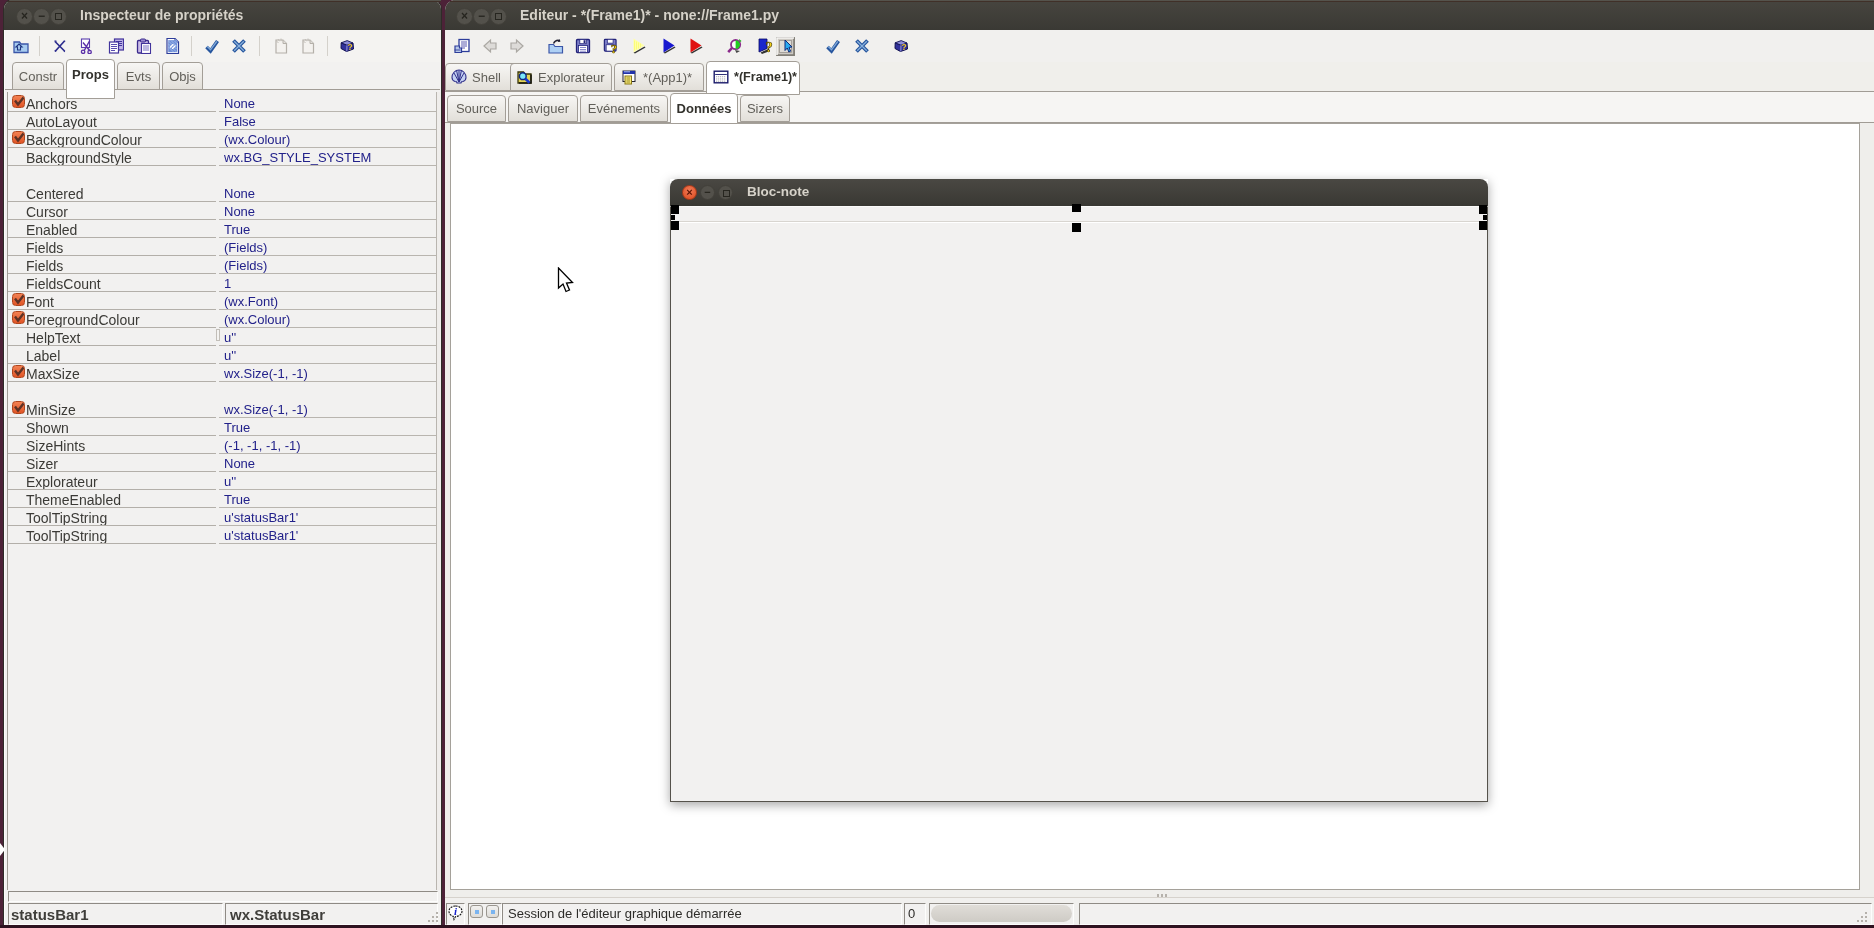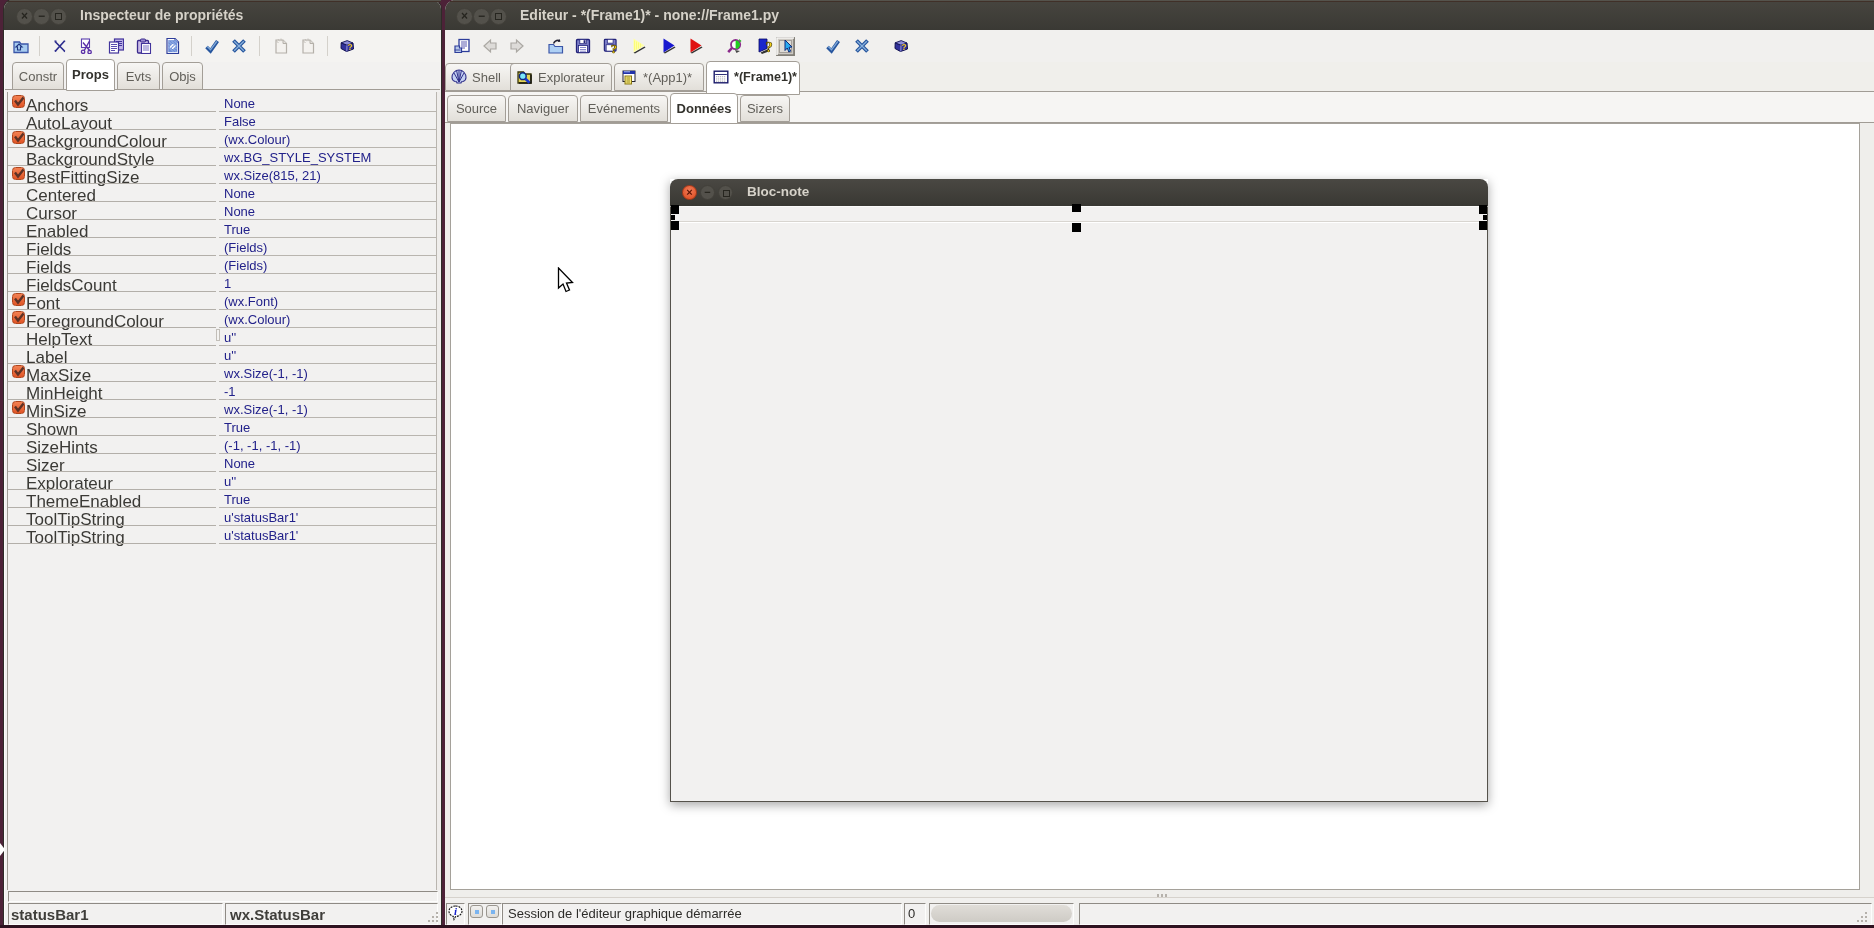--- a/index.html
+++ b/index.html
@@ -7,21 +7,21 @@
 .abs{position:absolute;}
 .titlebar{background:linear-gradient(#47453f,#3a3934);}
 .tbtn{position:absolute;top:8px;width:17px;height:17px;border-radius:50%;background:#53514b;border:1px solid #42403a;box-sizing:border-box;}
 .tbtn .gx{position:absolute;left:0;top:0;width:15px;height:15px;color:#26251f;font-size:12px;line-height:14px;text-align:center;font-weight:bold;}
 .tbtn .sq{position:absolute;left:4px;top:4px;width:5px;height:5px;border:1.5px solid #26251f;}
 .wtitle{position:absolute;top:7px;font-weight:bold;font-size:14px;color:#d6d2c9;white-space:nowrap;}
 .tab{position:absolute;box-sizing:border-box;background:linear-gradient(#f7f6f4,#e2dfd9);border:1px solid #a39e97;border-radius:4px 4px 0 0;font-size:13px;color:#615f59;text-align:center;}
 .tab.sel{background:#fff;z-index:6;font-weight:bold;color:#33322d;}
 .sep{position:absolute;top:6px;width:1px;height:20px;background:#d4d1cb;}
 .prow{position:absolute;left:5px;width:431px;height:18px;font-size:13px;}
-.pname{position:absolute;left:17px;top:2px;color:#3b3a36;font-size:17px;}
+.pname{position:absolute;left:17px;top:2px;color:#3b3a36;font-size:14px;}
 .pval{position:absolute;left:215px;top:2px;color:#22218a;}
 .pline1{position:absolute;left:-1px;top:17px;width:208px;height:1px;background:#b3afa9;}
 .pline2{position:absolute;left:210px;top:17px;width:217px;height:1px;background:#b9b5af;}
 .chk{position:absolute;left:3px;top:1px;width:13px;height:13px;border-radius:3.5px;background:linear-gradient(#f28153,#e05526);border:1px solid #b1451c;box-sizing:border-box;}
 .sunk{position:absolute;box-sizing:border-box;background:#f2f1f0;border-top:1px solid #8f8b85;border-left:1px solid #8f8b85;border-bottom:1px solid #fdfdfc;border-right:1px solid #fdfdfc;}
 .hndl{position:absolute;background:#000;}
 </style>
 </head>
 <body>
 <div class="abs" id="insp" style="left:4px;top:0;width:437px;height:925px;background:#f2f1f0;box-shadow:0 0 0 1px #2e2c28;border-radius:9px 9px 0 0;">
@@ -98,21 +98,21 @@
       </svg>
       <svg class="abs" style="left:334px;top:8px;" width="16" height="16" viewBox="0 0 16 16">
         <path d="M2 10.5 L7.5 13.5 L14.5 11 L14 5 L8 7.2 L2.2 4.8 z" fill="#31319a" stroke="#101050" stroke-width="1"></path>
         <path d="M2.2 4.8 L8 7.2 L14 5 L8.2 2.6 z" fill="#8c8cd8" stroke="#101050" stroke-width="0.9"></path>
         <path d="M8 7.2 L7.8 13.4" stroke="#9a9ae0" stroke-width="1"></path>
         <text x="11.2" y="11.6" font-size="8.5" font-weight="bold" fill="#f2cc2a" text-anchor="middle" font-family="Liberation Sans">?</text>
       </svg>
     </div>
 <div class="abs" style="left:1px;top:89px;width:435px;height:1px;background:#a19c95;"></div>
     <div class="tab" style="left:8px;top:62px;width:52px;height:28px;line-height:27px;">Constr</div>
-    <div class="tab sel" style="left:62px;top:59px;width:49px;height:32px;line-height:30px;">Props</div>
+    <div class="tab sel" style="left:62px;top:59px;width:49px;height:40px;line-height:30px;">Props</div>
     <div class="tab" style="left:113px;top:62px;width:43px;height:28px;line-height:27px;">Evts</div>
     <div class="tab" style="left:158px;top:62px;width:41px;height:28px;line-height:27px;">Objs</div>
 <div class="prow" style="top:94px;">
       <div class="chk">
         <svg width="12" height="12" viewBox="0 0 12 12" style="position:absolute;left:0;top:0;">
           <path d="M2 4.5 L5 8.5 L10.5 1.5" stroke="#5d3226" stroke-width="2.4" fill="none"></path>
         </svg>
       </div>
       <div class="pname">Anchors</div>
       <div class="pval">None</div>
@@ -135,31 +135,20 @@
       <div class="pval">(wx.Colour)</div>
       <div class="pline1"></div>
       <div class="pline2"></div>
     </div>
 <div class="prow" style="top:148px;">
       <div class="pname">BackgroundStyle</div>
       <div class="pval">wx.BG_STYLE_SYSTEM</div>
       <div class="pline1"></div>
       <div class="pline2"></div>
     </div>
-<div class="prow" style="top:166px;">
-      <div class="chk">
-        <svg width="12" height="12" viewBox="0 0 12 12" style="position:absolute;left:0;top:0;">
-          <path d="M2 4.5 L5 8.5 L10.5 1.5" stroke="#5d3226" stroke-width="2.4" fill="none"></path>
-        </svg>
-      </div>
-      <div class="pname">BestFittingSize</div>
-      <div class="pval">wx.Size(815, 21)</div>
-      <div class="pline1"></div>
-      <div class="pline2"></div>
-    </div>
 <div class="prow" style="top:184px;">
       <div class="pname">Centered</div>
       <div class="pval">None</div>
       <div class="pline1"></div>
       <div class="pline2"></div>
     </div>
 <div class="prow" style="top:202px;">
       <div class="pname">Cursor</div>
       <div class="pval">None</div>
       <div class="pline1"></div>
@@ -224,26 +213,20 @@
       <div class="pline2"></div>
     </div>
 <div class="prow" style="top:364px;">
       <div class="chk">
         <svg width="12" height="12" viewBox="0 0 12 12" style="position:absolute;left:0;top:0;">
           <path d="M2 4.5 L5 8.5 L10.5 1.5" stroke="#5d3226" stroke-width="2.4" fill="none"></path>
         </svg>
       </div>
       <div class="pname">MaxSize</div>
       <div class="pval">wx.Size(-1, -1)</div>
-      <div class="pline1"></div>
-      <div class="pline2"></div>
-    </div>
-<div class="prow" style="top:382px;">
-      <div class="pname">MinHeight</div>
-      <div class="pval">-1</div>
       <div class="pline1"></div>
       <div class="pline2"></div>
     </div>
 <div class="prow" style="top:400px;padding-left:36px;">
       <div class="chk">
         <svg width="12" height="12" viewBox="0 0 12 12" style="position:absolute;left:0;top:0;">
           <path d="M2 4.5 L5 8.5 L10.5 1.5" stroke="#5d3226" stroke-width="2.4" fill="none"></path>
         </svg>
       </div>
       <div class="pname">MinSize</div>

